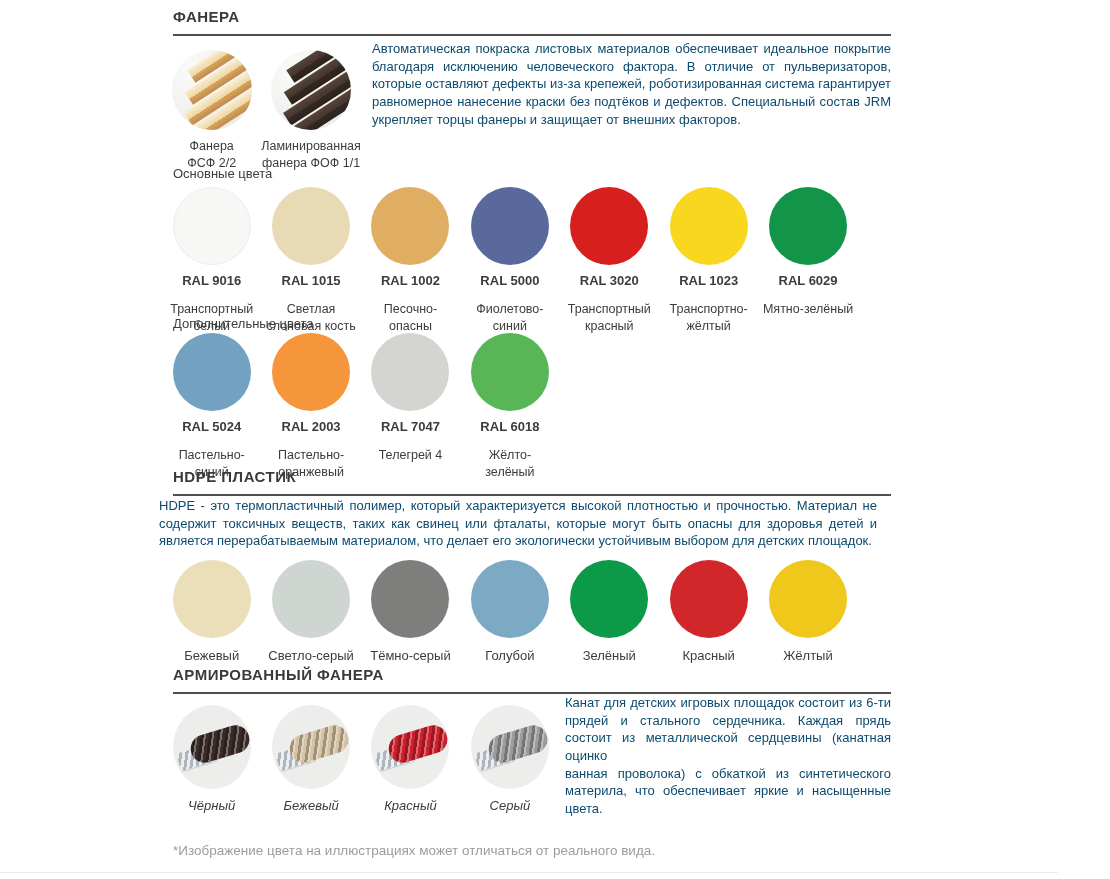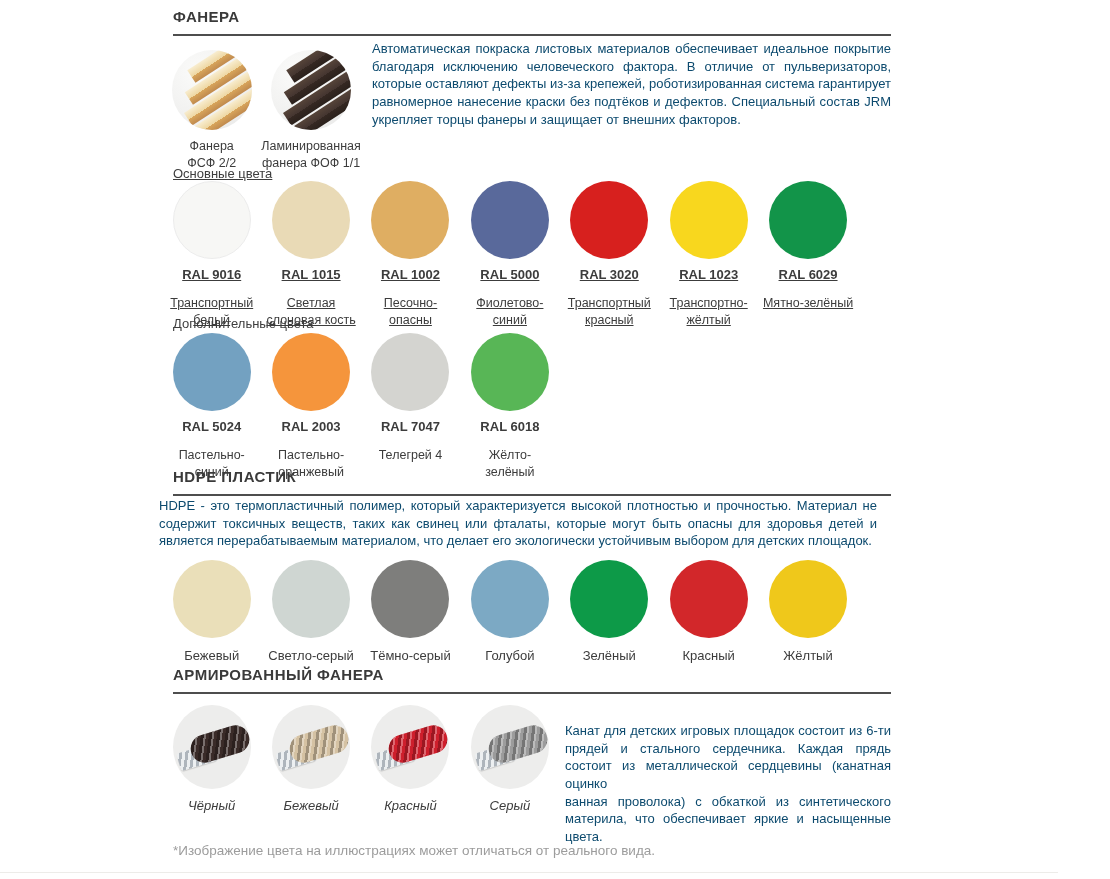--- a/index.html
+++ b/index.html
@@ -19,31 +19,31 @@
   #hdpe-title   { top:468px; }
   #rope-title   { top:666px; }
 
   
   .para {
     position:absolute; font-size:13px; color:#0c4a6e; line-height:1.36;
     text-align:justify; white-space:pre-line;
   }
   #plywood-desc { left:372px; top:40px;  width:519px; }
   #hdpe-desc    { left:159px; top:497px; width:718px; }
-  #rope-desc    { left:565px; top:722px; width:326px; }
+  #rope-desc    { left:565px; top:694px; width:326px; }
 
   
   .sub-label { position:absolute; left:173px; font-size:13px; color:#3d3d3d; }
-  #main-colors-label  { top:166px;text-decoration:underline; }
+  #main-colors-label  { top:166px; }
   #extra-colors-label { top:316px; }
 
   
   .swatch-row { position:absolute; left:162px; display:flex; }
   #ply-types-row    { top:50px; }
-  #main-colors-row  { top:181px;text-decoration:underline; }
+  #main-colors-row  { top:187px; }
   #extra-colors-row { top:333px; }
   #hdpe-row         { top:560px; }
   #rope-row         { top:705px; }
 
   .swatch-col { width:99.4px; display:flex; flex-direction:column; align-items:center; }
   .swatch { width:78px; height:78px; border-radius:50%; flex:0 0 auto; }
   .swatch--outline { border:1px solid #ececec; }
   .swatch-code { margin-top:8px; font-size:13px; font-weight:bold; color:#3c3c3c; text-align:center; }
   .swatch-name {
     margin-top:13px; font-size:12.5px; color:#3c3c3c; line-height:1.32;

